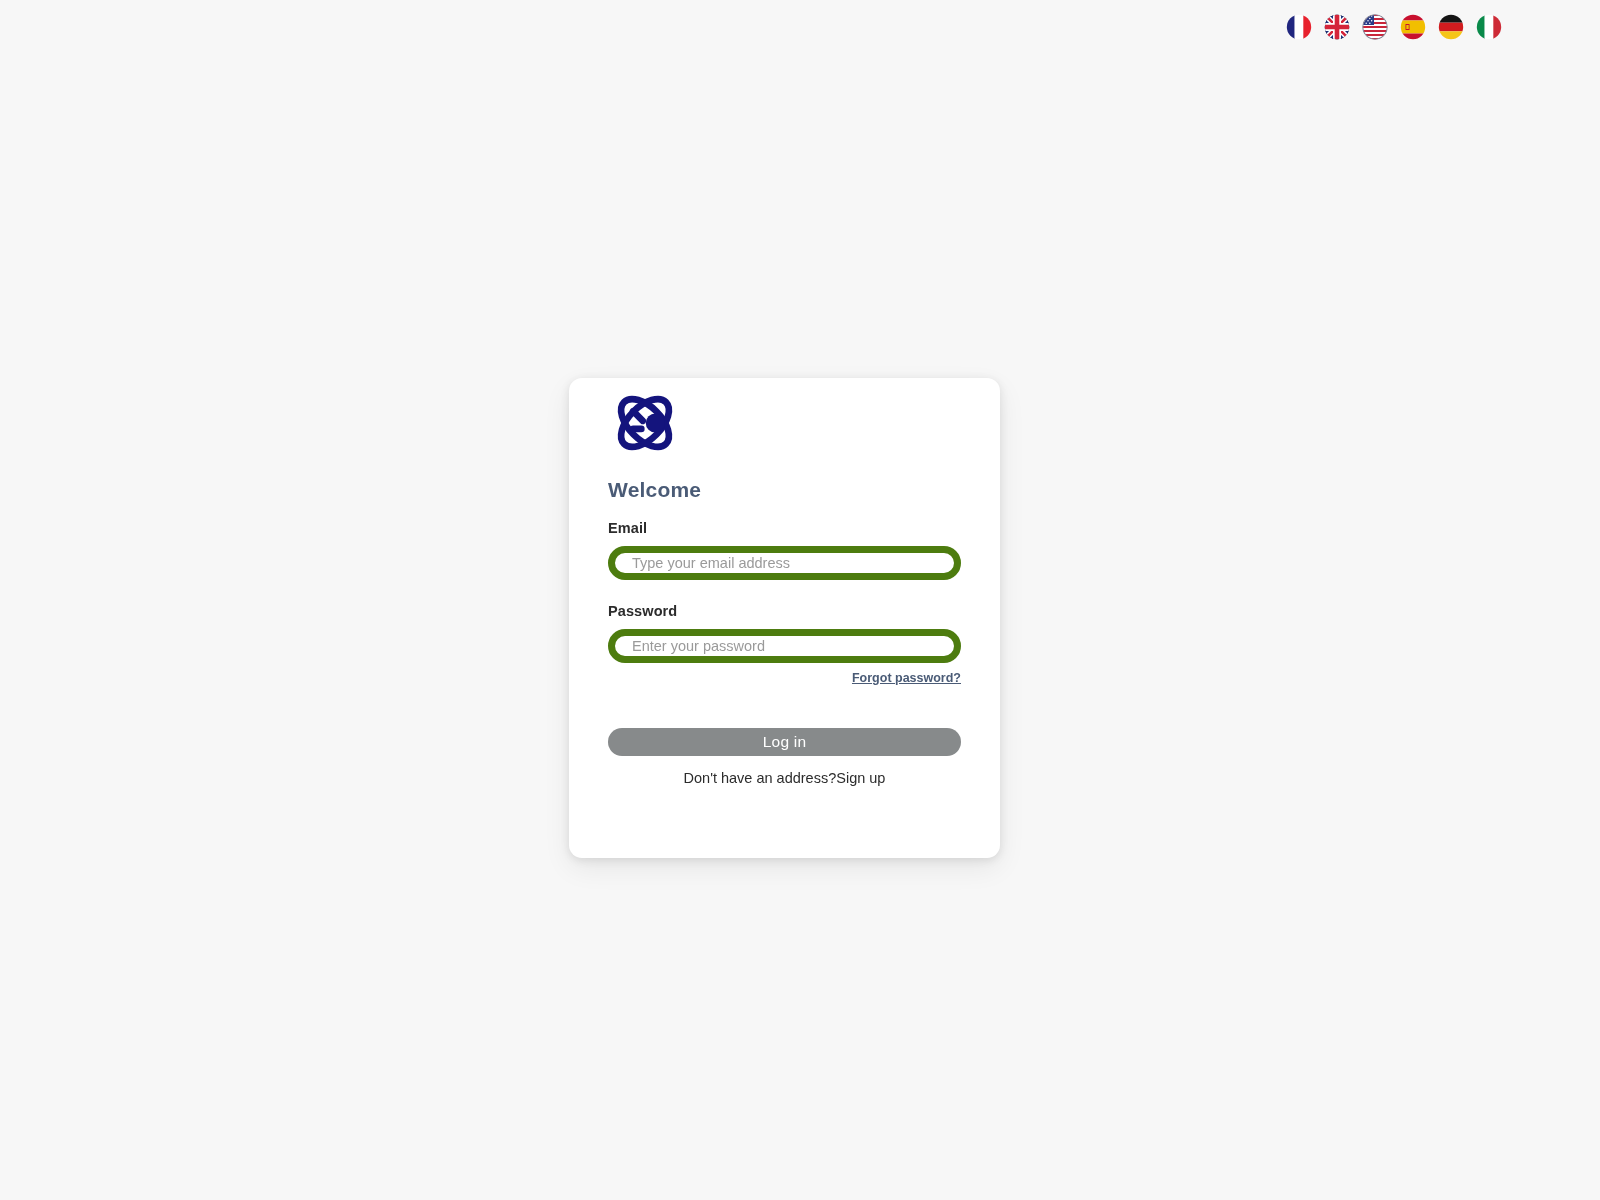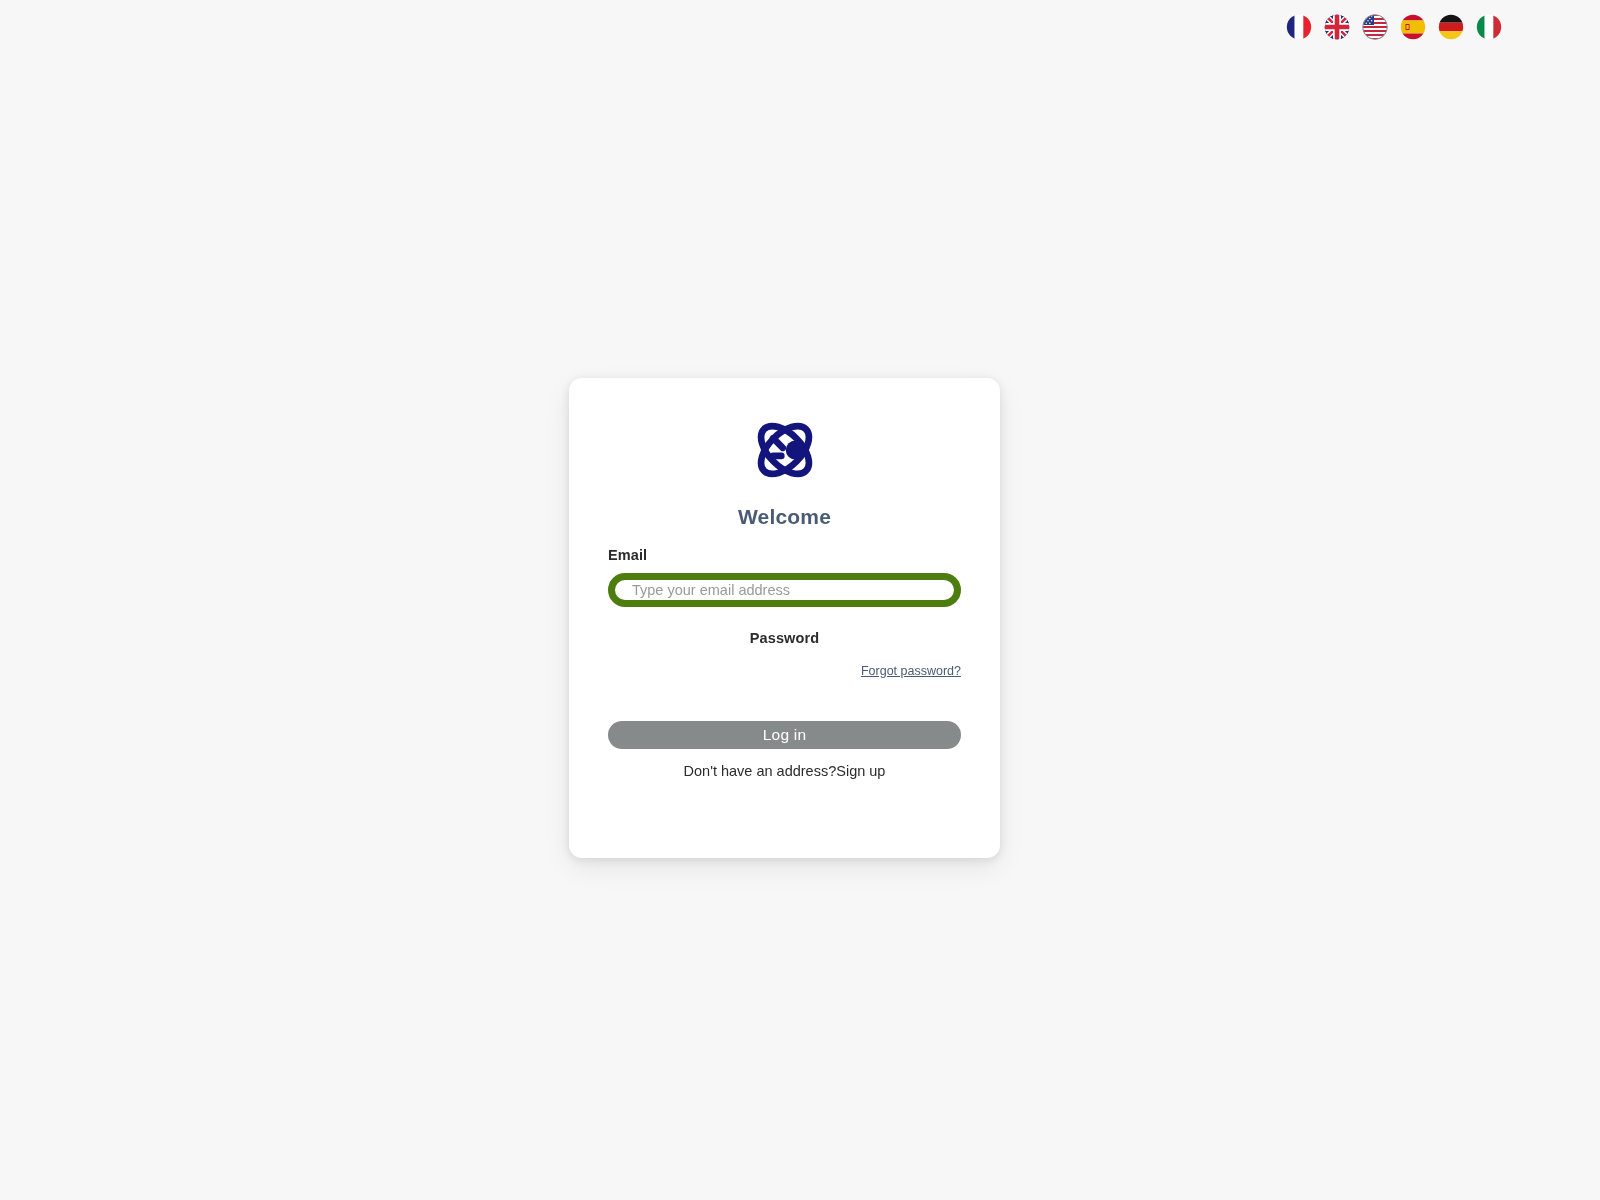--- a/index.html
+++ b/index.html
@@ -52,24 +52,23 @@
     height: 480px;
     background: #ffffff;
     border-radius: 13px;
     box-shadow: 0 2px 10px rgba(0,0,0,0.10), 0 10px 28px rgba(0,0,0,0.07);
     padding: 0 39px;
     display: flex;
     flex-direction: column;
   }
 
   #brand-block {
-    padding-top: 35px;
+    padding-top: 8px;
     display: flex;
     flex-direction: column;
-    align-items: center;
   }
 
   #brand-logo { width: 74px; height: 74px; display: block; }
 
   #welcome-title {
     margin-top: 18px;
     font-size: 21px;
     font-weight: bold;
     color: #4a5b76;
     letter-spacing: 0.2px;
@@ -99,26 +98,27 @@
     border-radius: 18px;
     padding: 0 17px;
     font-size: 14.5px;
     font-family: "Liberation Sans", sans-serif;
     color: #333;
     background: #ffffff;
     outline: none;
   }
   .text-input::placeholder { color: #9a9a9a; }
 
-  #password-group { margin-top: 23px; align-items: center; }
+  #password-group { margin-top: 23px; }
 
   #forgot-password-row {
     display: flex;
     justify-content: flex-end;
     margin-top: 8px;
+    font-weight: bold;
   }
 
   #forgot-password-link {
     font-size: 12.5px;
     color: #4a5b76;
     text-decoration: underline;
     cursor: pointer;
   }
 
   #login-button {
@@ -288,20 +288,21 @@
 
   <div id="login-form">
 
     <div class="field-group">
       <label class="field-label">Email</label>
       <input class="text-input" type="email" placeholder="Type your email address" style="">
     </div>
 
     <div class="field-group" id="password-group">
       <label class="field-label">Password</label>
+      <input class="text-input" type="password" placeholder="Enter your password" style="">
     </div>
 
     <div id="forgot-password-row">
       <a id="forgot-password-link">Forgot password?</a>
     </div>
 
     <button id="login-button">Log in</button>
 
     <div id="signup-row">
       <span>Don't have an address?</span><a id="signup-link">Sign up</a>

